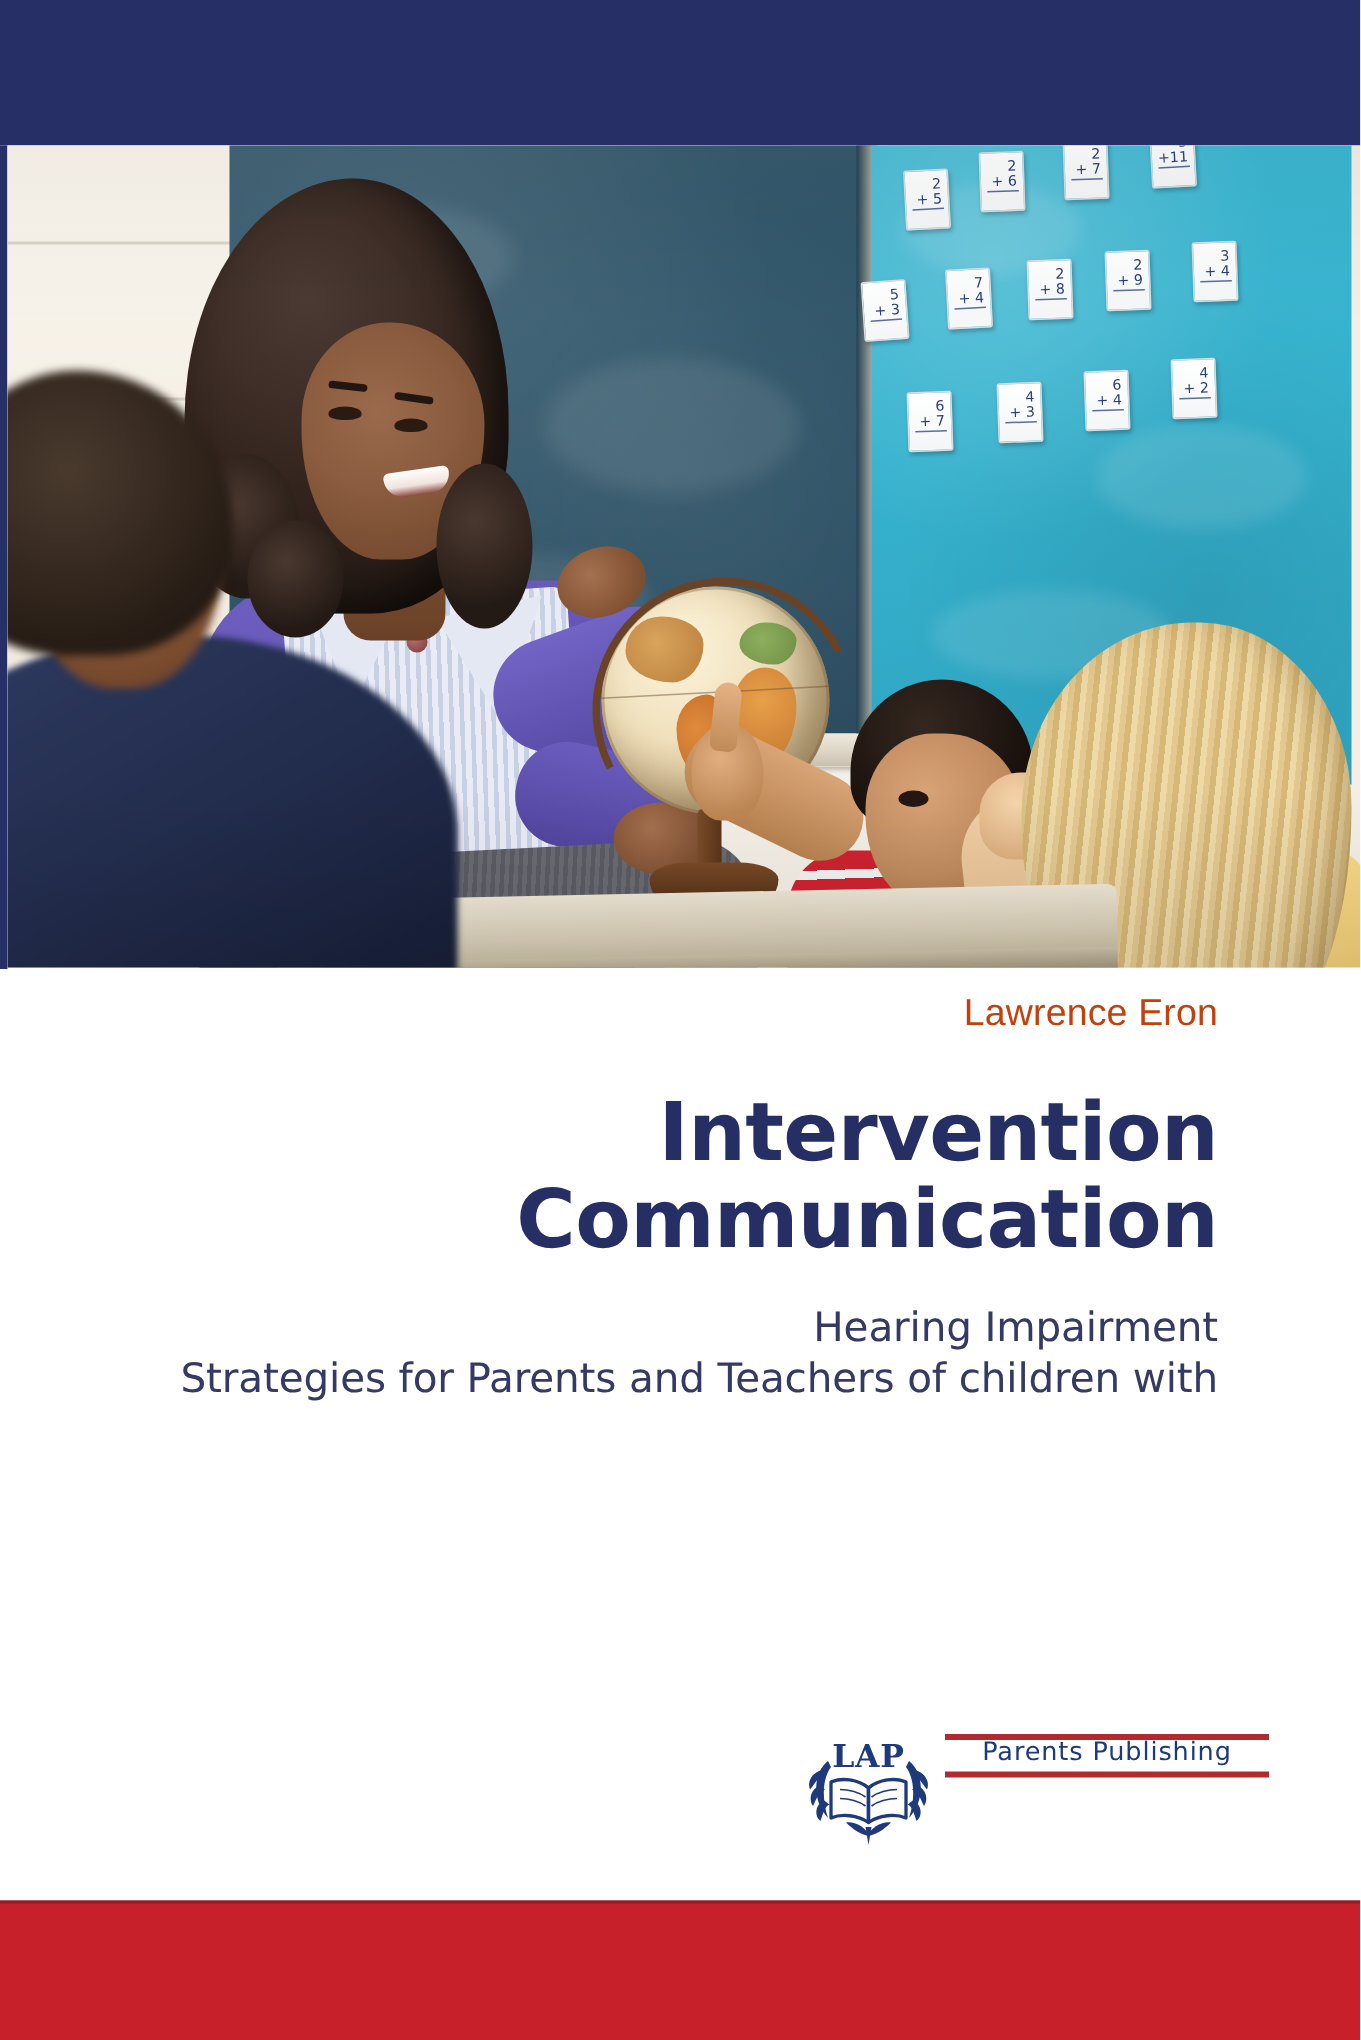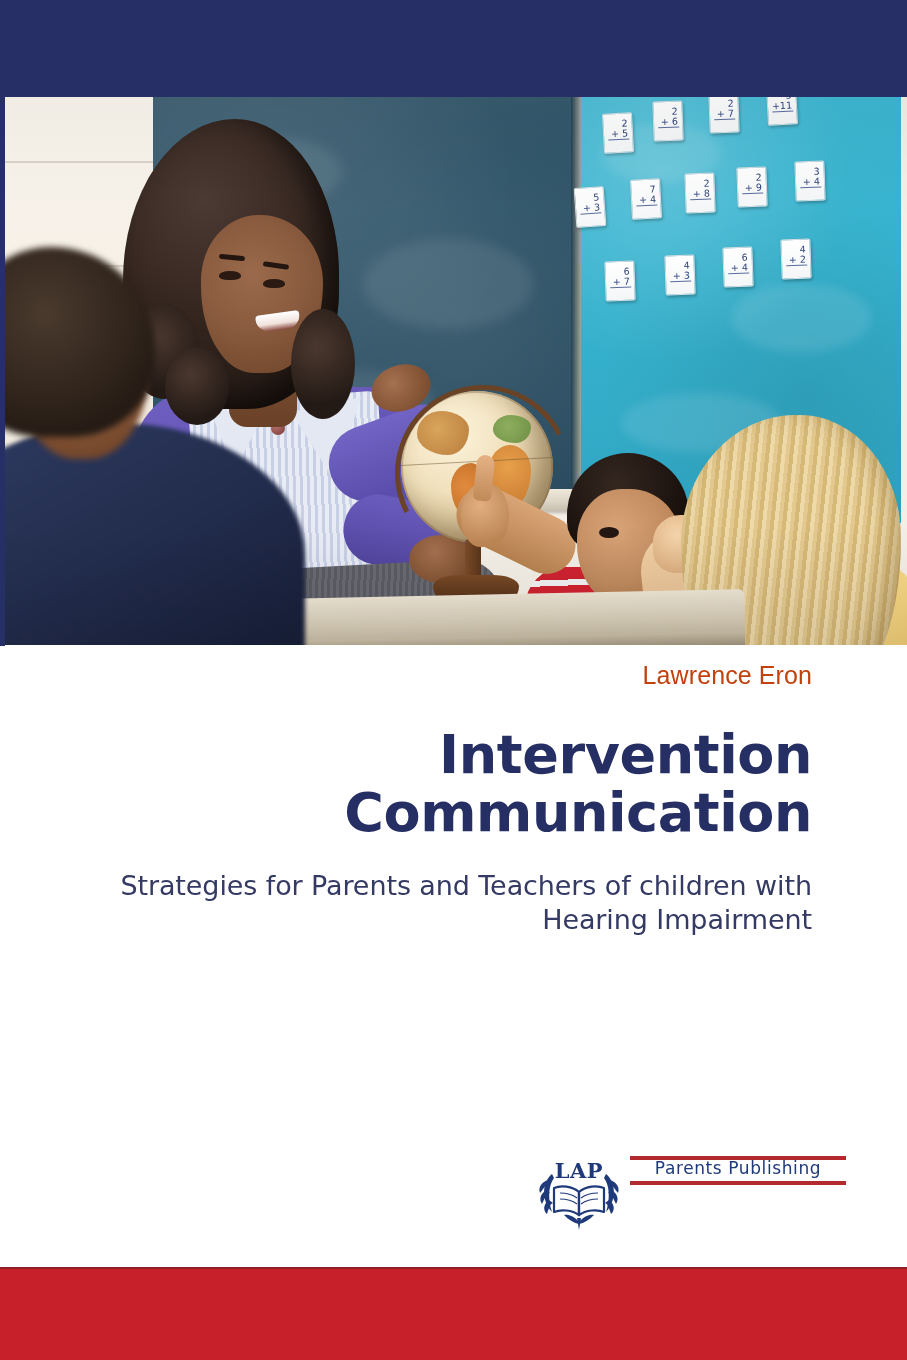--- a/index.html
+++ b/index.html
@@ -691,22 +691,22 @@
     <div class="photo-shade"></div>
   </div>
 
   <div class="text-block">
     <div class="author">Lawrence Eron</div>
     <div class="title">
       <div>Intervention</div>
       <div>Communication</div>
     </div>
     <div class="subtitle">
+      <div>Hearing Impairment</div>
       <div>Strategies for Parents and Teachers of children with</div>
-      <div>Hearing Impairment</div>
     </div>
   </div>
 
   <div class="logo">
     <div class="logo-emblem">
       <svg viewBox="0 0 86 80" width="86" height="80" aria-hidden="true">
 
         <path d="M16 22 C6 30, 5 48, 16 60 C12 48, 12 34, 18 26 Z" fill="#1f3a7a"></path>
         <path d="M12 28 C5 30, 2 36, 4 41 C8 36, 10 32, 14 31 Z" fill="#1f3a7a"></path>
         <path d="M11 38 C4 41, 3 48, 6 52 C9 46, 10 42, 14 41 Z" fill="#1f3a7a"></path>

